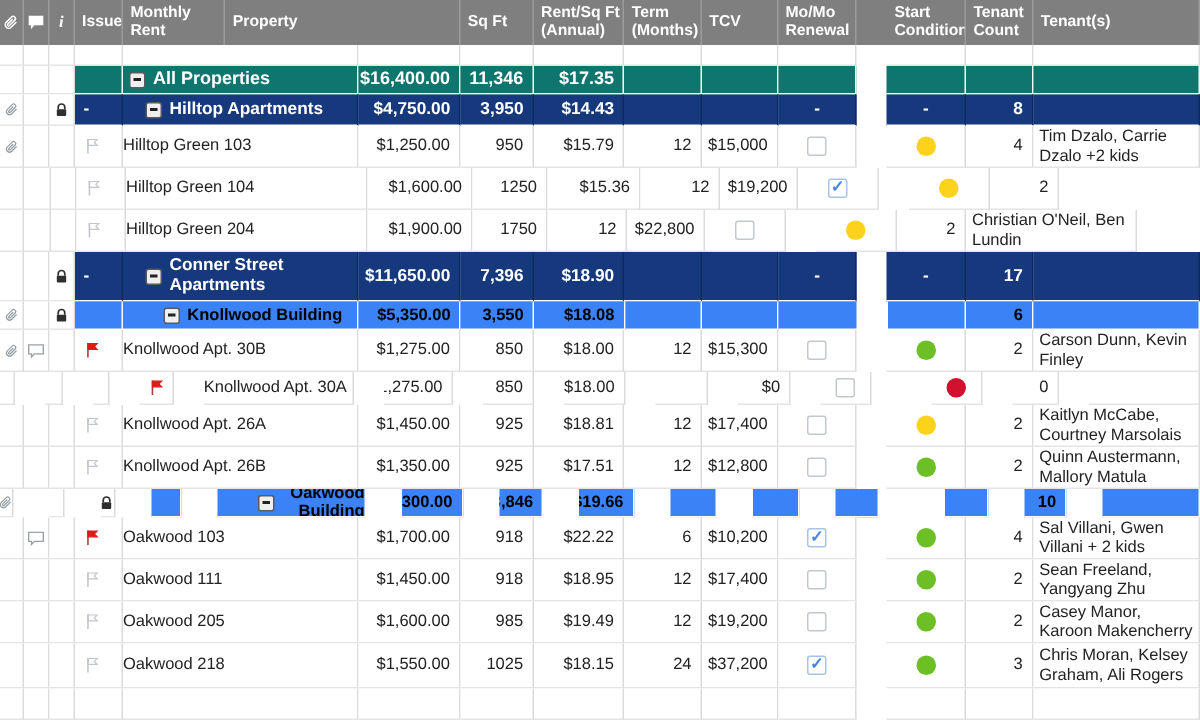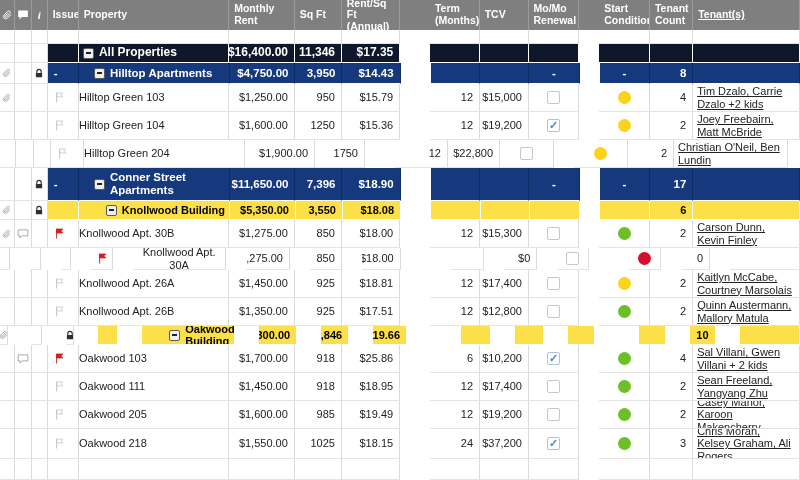--- a/index.html
+++ b/index.html
@@ -18,31 +18,31 @@
   .hdr .hc.icn { justify-content:center; padding-left:0; }
   .row { display:flex; width:800px; }
   .cell {
     display:flex; align-items:center; overflow:hidden;
     border-right:1px solid #DBDBDB; border-bottom:1px solid #E4E4E4;
     background:#fff; line-height:1.12;
   }
   
   .c0{width:16px;} .c1{width:18px;} .c2{width:17px;} .c3{width:33px;}
   .c4{width:161px;} .c5{width:70px;} .c6{width:50px;} .c7{width:62px;}
-  .c8{width:53px;margin-left:30px;} .c9{width:52px;} .c10{width:54px;} .c11{width:54px;margin-left:20px;}
+  .c8{width:53px;} .c9{width:52px;} .c10{width:54px;} .c11{width:54px;margin-left:20px;}
   .c12{width:46px;} .c13{width:114px;}
   .c0,.c1,.c2 { justify-content:center; }
   .num { justify-content:flex-end; padding-right:6px; }
   .ctr { justify-content:center; }
-  .c13 { justify-content:flex-start; padding:2px 4px;text-decoration:underline; }
+  .c13 { justify-content:flex-start; padding:2px 4px; }
   .c3 { padding-left:6px; }
   
-  .rt-total .z { background:#0f172a; color:#fff; font-weight:700; font-size:12px; border-right-color:#fff; border-bottom-color:#fff; }
+  .rt-total .z { background:#0f766e; color:#fff; font-weight:700; font-size:12px; border-right-color:#fff; border-bottom-color:#fff; }
   .rt-group1 .z { background:#16387C; color:#fff; font-weight:700; font-size:11.5px; border-right-color:#0E2A63; border-bottom-color:#fff; }
-  .rt-group2 .z { background:#fde047; color:#000; font-weight:700; border-right-color:#FDFDFD; border-bottom-color:#fff; }
+  .rt-group2 .z { background:#3b82f6; color:#000; font-weight:700; border-right-color:#FDFDFD; border-bottom-color:#fff;text-align:right; }
   
   .prop-label { white-space:normal; }
   .rt-leaf .c4 { text-align:center; }
   .ind0 { padding-left:4px; } .ind1 { padding-left:15px; } .ind2 { padding-left:27px; }
   .minusbox {
     width:11px; height:11px; min-width:11px; background:#EFEFEF; border:1px solid #5A5A5A;
     border-radius:2px; display:inline-flex; align-items:center; justify-content:center;
     margin-right:5px;
   }
   .minusline { width:5px; height:2px; background:#222; display:block; }
@@ -77,22 +77,22 @@
       <span>
         <svg width="12" height="12" viewBox="0 0 16 16">
             <path d="M1.5 2h13v8.5h-8L3.5 14v-3.5h-2z" fill="#fff"></path>
           </svg>
       </span>
     </div>
     <div class="hc c2 icn">
         <span class="info-i">i</span>
       </div>
     <div class="hc c3">Issue</div>
+    <div class="hc c5">Monthly Rent</div>
     <div class="hc c4">Property</div>
-    <div class="hc c5">Monthly Rent</div>
     <div class="hc c6">Sq Ft</div>
     <div class="hc c7">Rent/Sq Ft (Annual)</div>
     <div class="hc c8">Term (Months)</div>
     <div class="hc c9">TCV</div>
     <div class="hc c10">Mo/Mo Renewal</div>
     <div class="hc c11">Start Condition</div>
     <div class="hc c12">Tenant Count</div>
     <div class="hc c13">Tenant(s)</div>
   </div>
   <div id="rows">
@@ -352,23 +352,20 @@
       <span class="cbx checked">✓</span>
       <span class="dash"></span>
     </div>
     <div class="cell c11 z ctr">
       <span class="ball ball-yellow"></span>
       <span class="dash"></span>
     </div>
     <div class="cell c12 z num">
           <span>2</span>
         </div>
-    <div class="cell c13 z">
-          <span class="tenants-text">Joey Freebairn, Matt McBride</span>
-        </div>
   </div>
       <div class="row rt-leaf" style="height: 28px;">
     <div class="cell c0 g">
       
     </div>
     <div class="cell c1 g">
       
     </div>
     <div class="cell c2 g">
       
@@ -833,21 +830,21 @@
 
       <span class="prop-label">Oakwood 103</span>
     </div>
     <div class="cell c5 z num">
           <span>$1,700.00</span>
         </div>
     <div class="cell c6 z num">
           <span>918</span>
         </div>
     <div class="cell c7 z num">
-          <span>$25.86</span>
+          <span>$22.22</span>
         </div>
     <div class="cell c8 z num">
           <span>6</span>
         </div>
     <div class="cell c9 z num">
           <span>$10,200</span>
         </div>
     <div class="cell c10 z ctr">
       <span class="cbx checked">✓</span>
       <span class="dash"></span>

